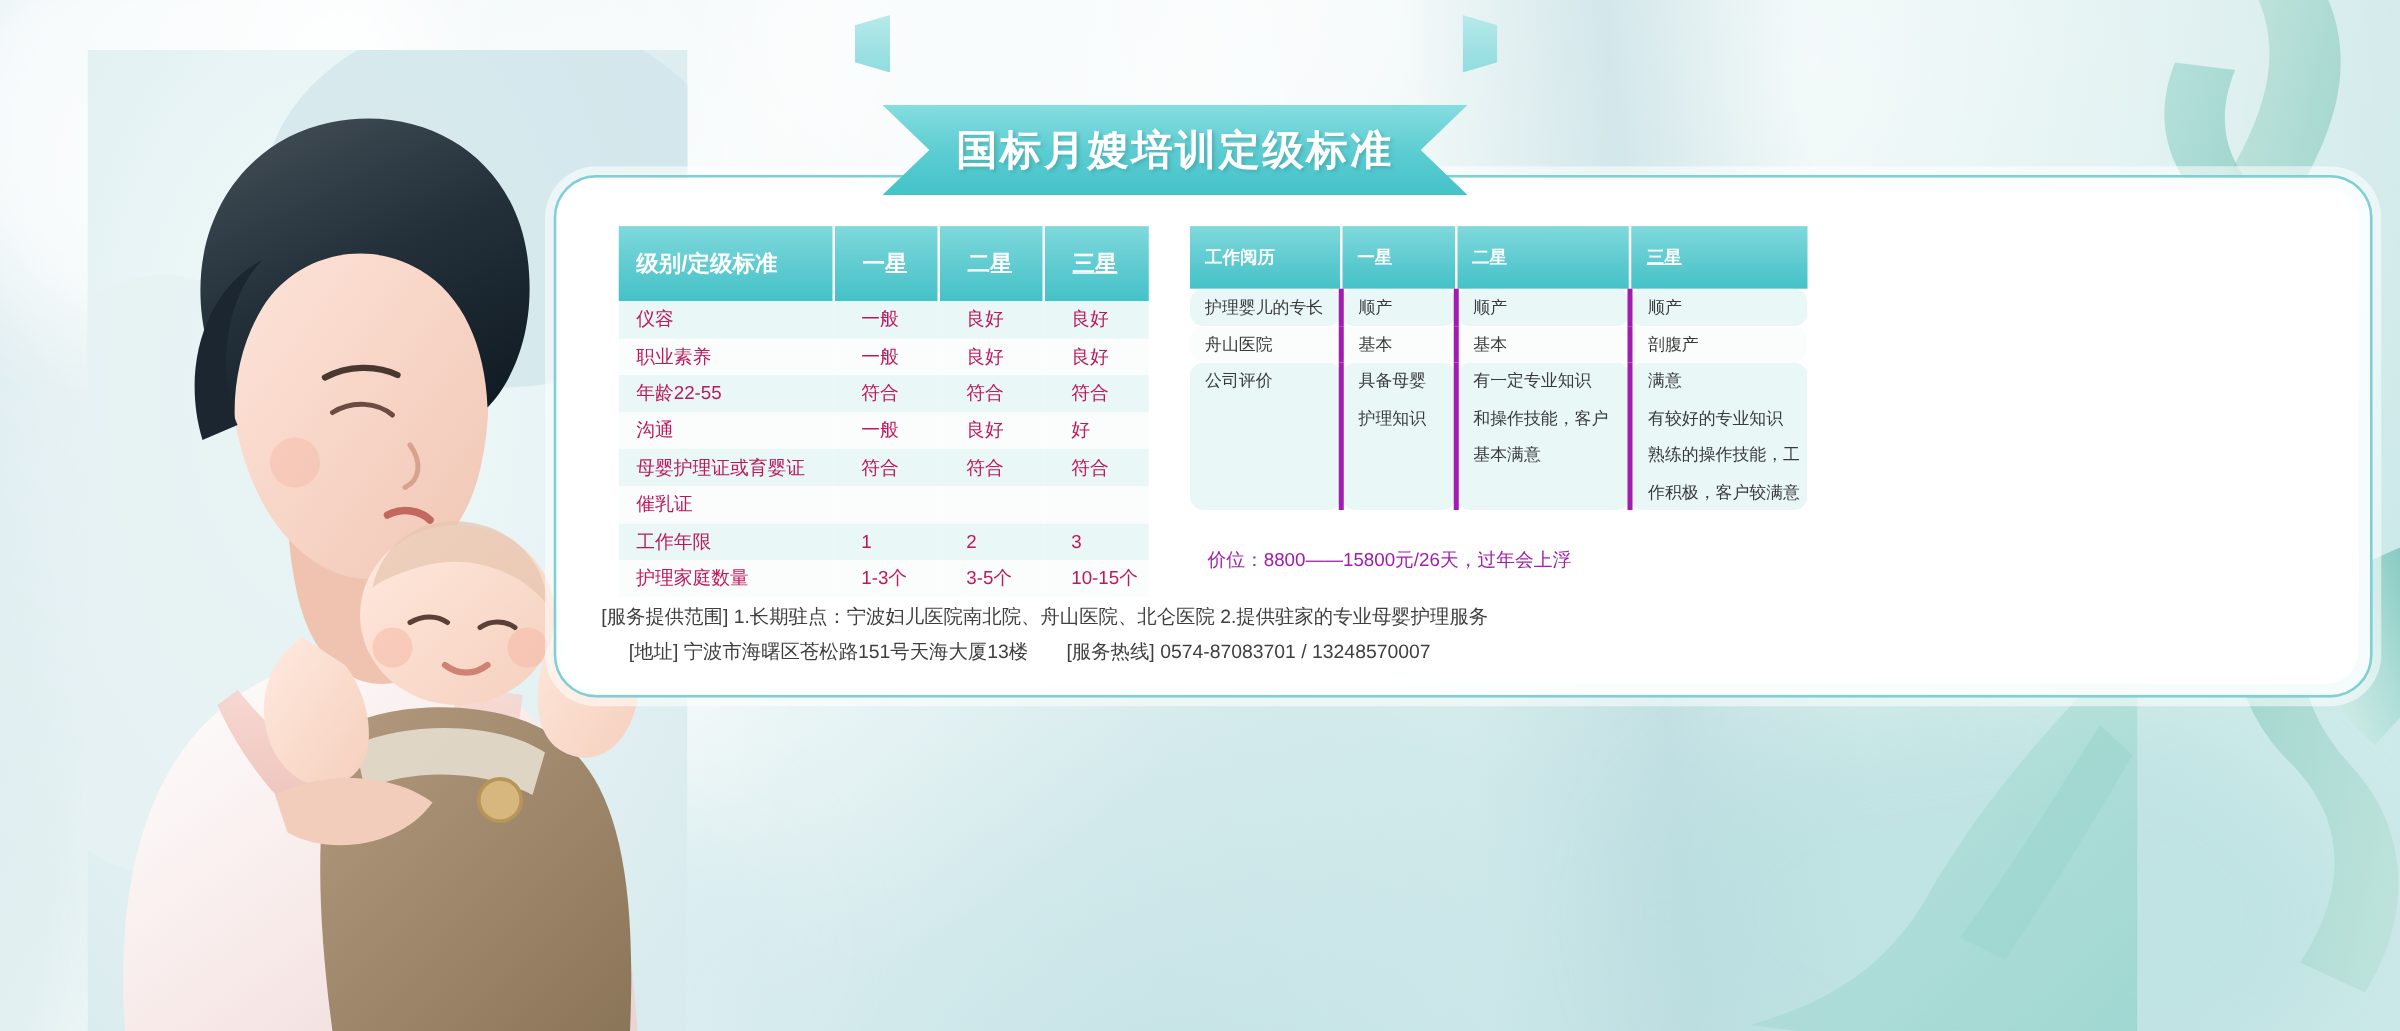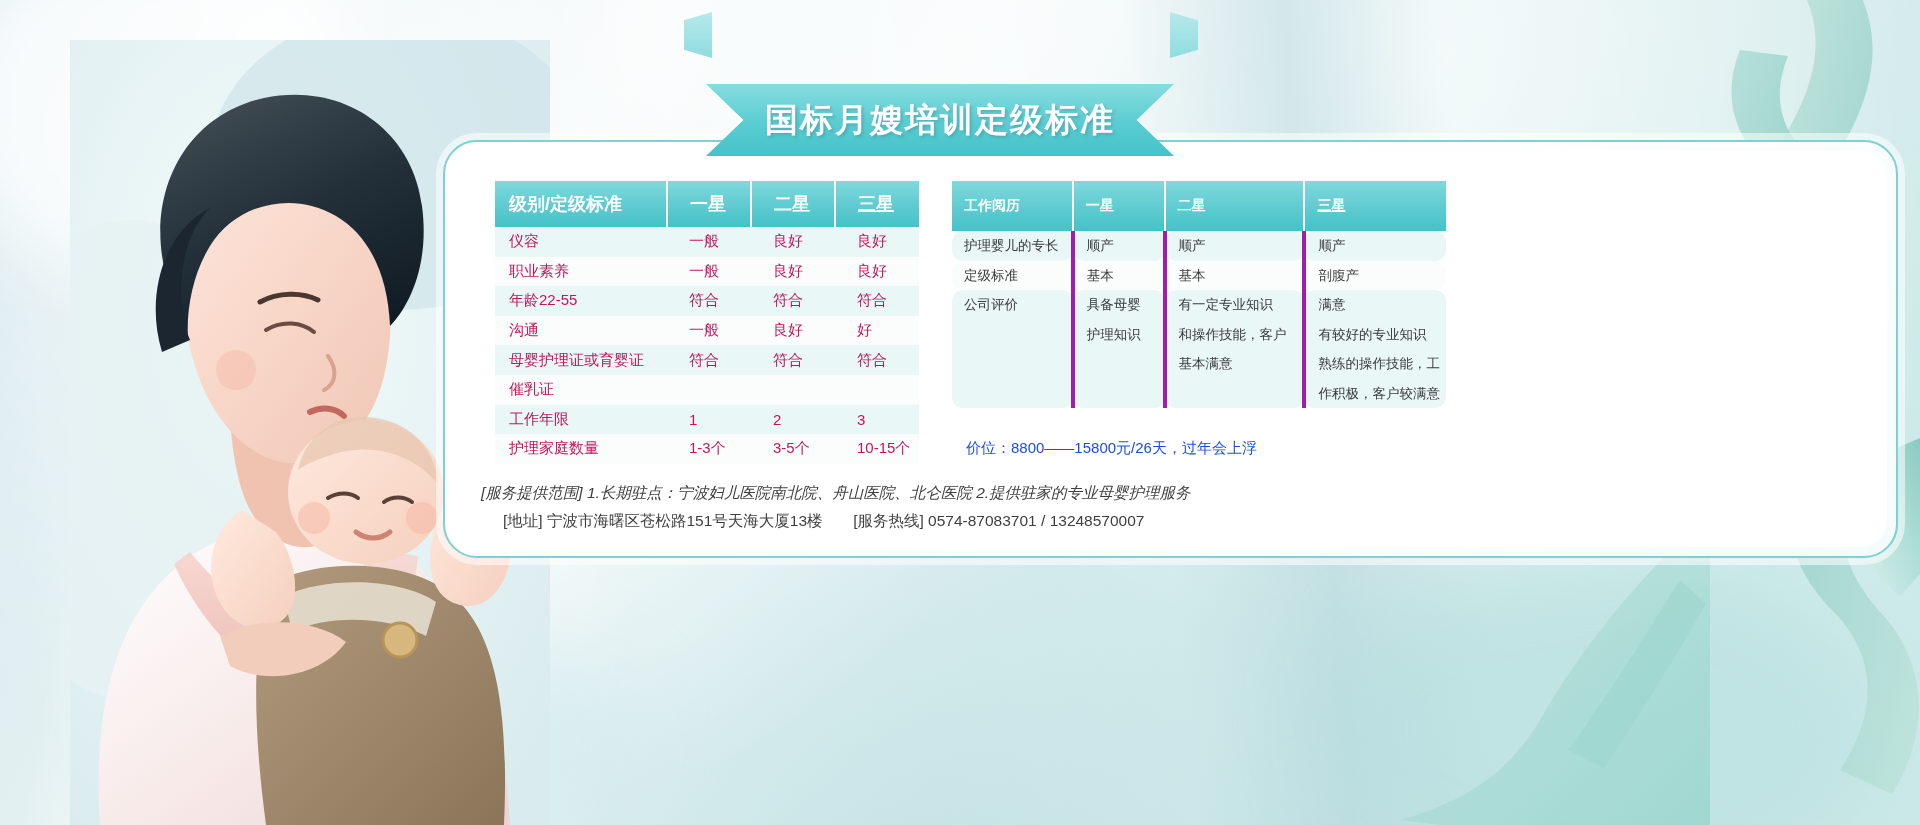--- a/index.html
+++ b/index.html
@@ -81,21 +81,21 @@
     color:#fff; font-weight:bold;
     border-right:2px solid #ffffff;
   }
   .tbl-head td:last-child{ border-right:none;text-decoration:underline; }
 
   
   #tblL{
     position:absolute; left:495px; top:181px; width:424px; z-index:4;
     font-size:15px; color:#333;
   }
-  #tblL .tbl-head td{ height:46px; font-size:18px; padding:0 0 0 14px; }
+  #tblL .tbl-head td{ height:60px; font-size:18px; padding:0 0 0 14px; }
   #tblL .tbl-head td.c{ text-align:left; padding-left:22px; }
   #tblL tbody td{ height:29.6px; padding:0 0 0 14px; color:#be185d; }
   #tblL tbody td.c{ padding-left:22px; }
   #tblL tbody tr:nth-child(odd){ background:#e9f7f7; }
   #tblL tbody tr:nth-child(even){ background:#fbfdfd; }
   #tblL col.k{ width:172px; }
   #tblL col.v{ width:84px; }
 
   
   #tblR{
@@ -109,30 +109,30 @@
   #tblR col.k{ width:122px; }
   #tblR col.a{ width:92px; }
   #tblR col.b{ width:140px; }
   #tblR col.c2{ width:140px; }
   #tblR td.ml div{ height:29.5px; white-space:nowrap; }
   #tblR td.sep{ border-left:4px solid #a21caf; }
 
   #price{
     position:absolute; left:952px; top:425px; width:494px; height:47px;
     display:flex; align-items:center;
-    padding-left:14px; font-size:15px; color:#1d4ed8;
+    padding-left:14px; font-size:15px; color:#a21caf;
     background:#ffffff; z-index:4;
   }
 
   
   .foot{
     position:absolute; left:481px; font-size:15.5px; color:#3f3f3f; z-index:4;
     white-space:nowrap;
   }
-  #foot1{ top:483px;font-style:italic; }
+  #foot1{ top:483px; }
   #foot2{ top:511px;margin-left:22px; }
   .gap{ display:inline-block; width:22px; }
 </style>
 </head>
 <body>
 
 <div id="bg"></div>
 <div class="blurblob" style="left:-60px;top:-80px;width:420px;height:360px;background:rgba(255,255,255,.75);"></div>
 <div class="blurblob" style="left:600px;top:-120px;width:520px;height:300px;background:rgba(255,255,255,.45);"></div>
 <div class="blurblob" style="left:1320px;top:560px;width:560px;height:340px;background:rgba(183,222,222,.55);"></div>
@@ -348,21 +348,21 @@
     </tr>
   </thead>
   <tbody>
     <tr>
       <td>护理婴儿的专长</td>
       <td class="sep">顺产</td>
       <td class="sep">顺产</td>
       <td class="sep">顺产</td>
     </tr>
     <tr class="alt">
-      <td>定级标准</td>
+      <td>舟山医院</td>
       <td class="sep">基本</td>
       <td class="sep">基本</td>
       <td class="sep">剖腹产</td>
     </tr>
     <tr>
       <td>公司评价</td>
       <td class="ml sep">
         <div>具备母婴</div>
         <div>护理知识</div>
         <div>&nbsp;</div>

